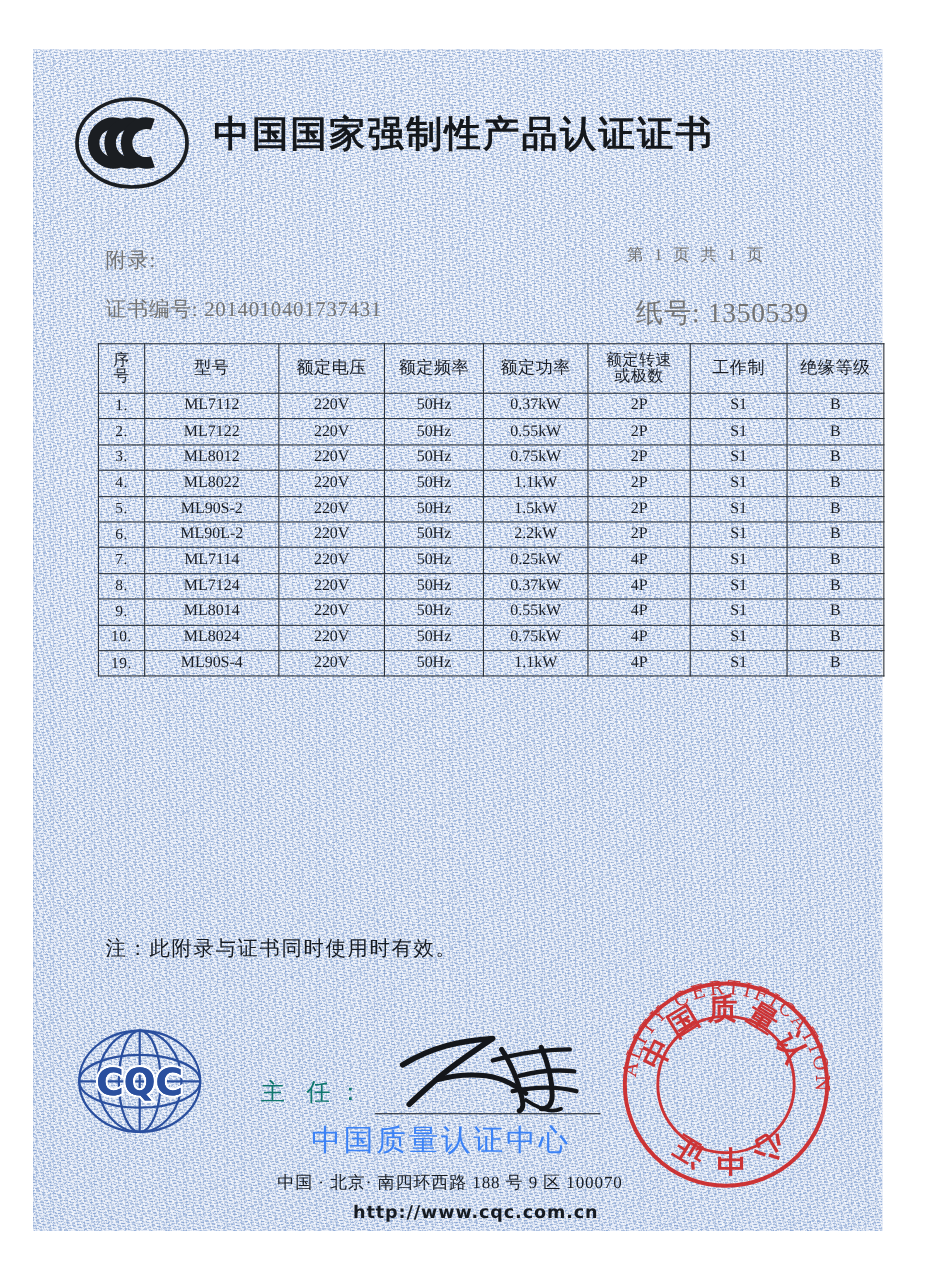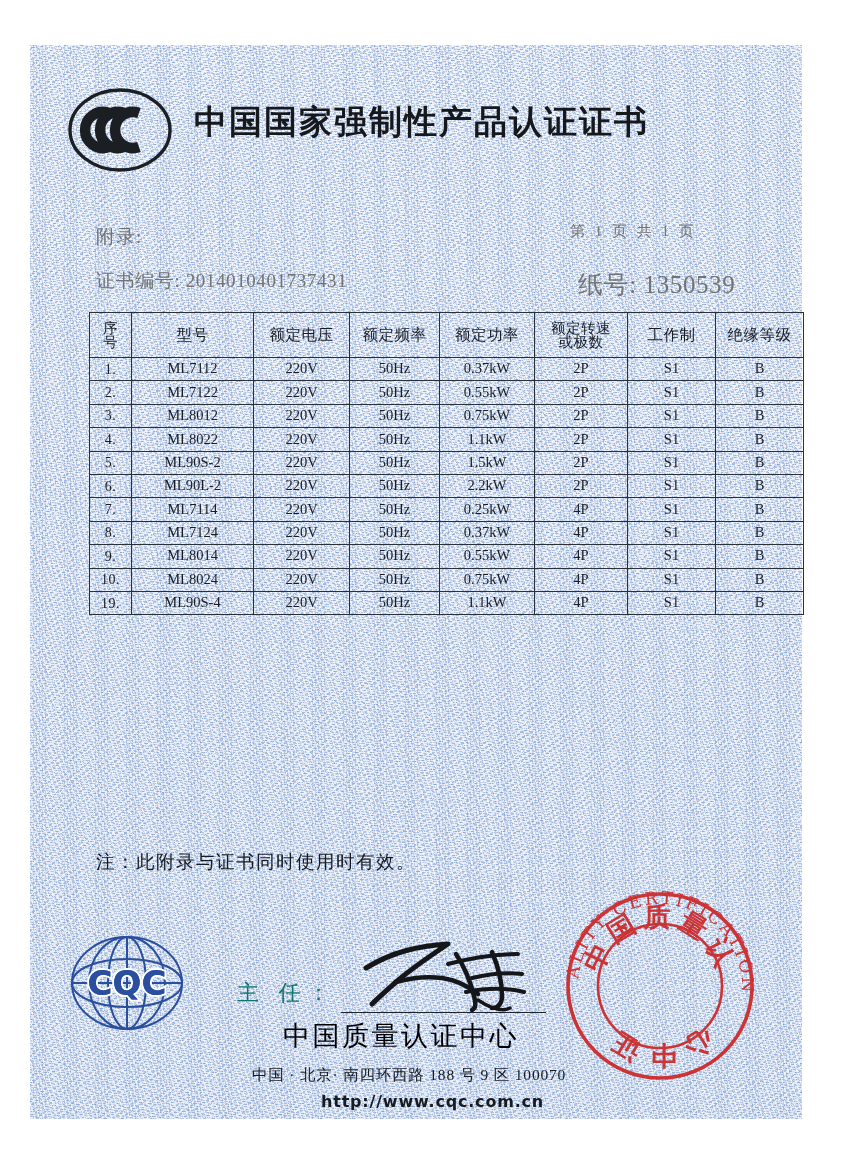--- a/index.html
+++ b/index.html
@@ -130,21 +130,21 @@
     position: absolute;
     left: 341px; top: 1012px;
     width: 205px; height: 0;
     border-top: 1.6px solid #1d2129;
   }
   .org-name {
     position: absolute;
     left: 283px; top: 1018px;
     font-size: 27px;
     letter-spacing: 2.5px;
-    color: #000000;
+    color: #3b82f6;
     font-family: "DejaVu Sans", "Liberation Sans", sans-serif;
     white-space: nowrap;
   }
   .address {
     position: absolute;
     left: 252px; top: 1065px;
     font-size: 15.5px;
     letter-spacing: 0.8px;
     color: #161b22;
     white-space: nowrap;

